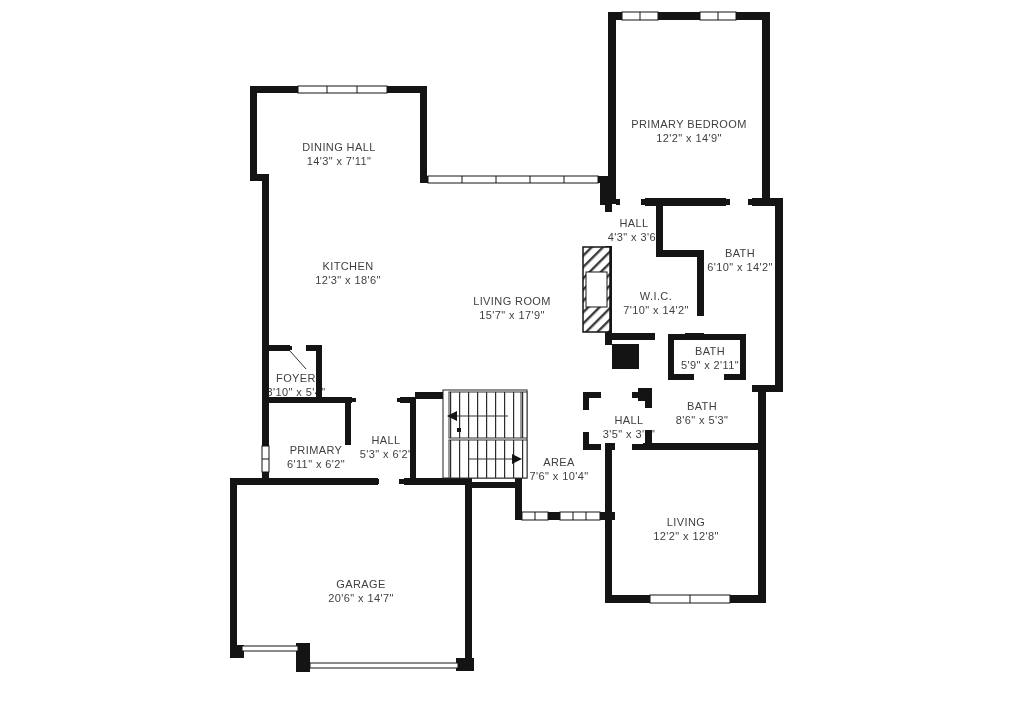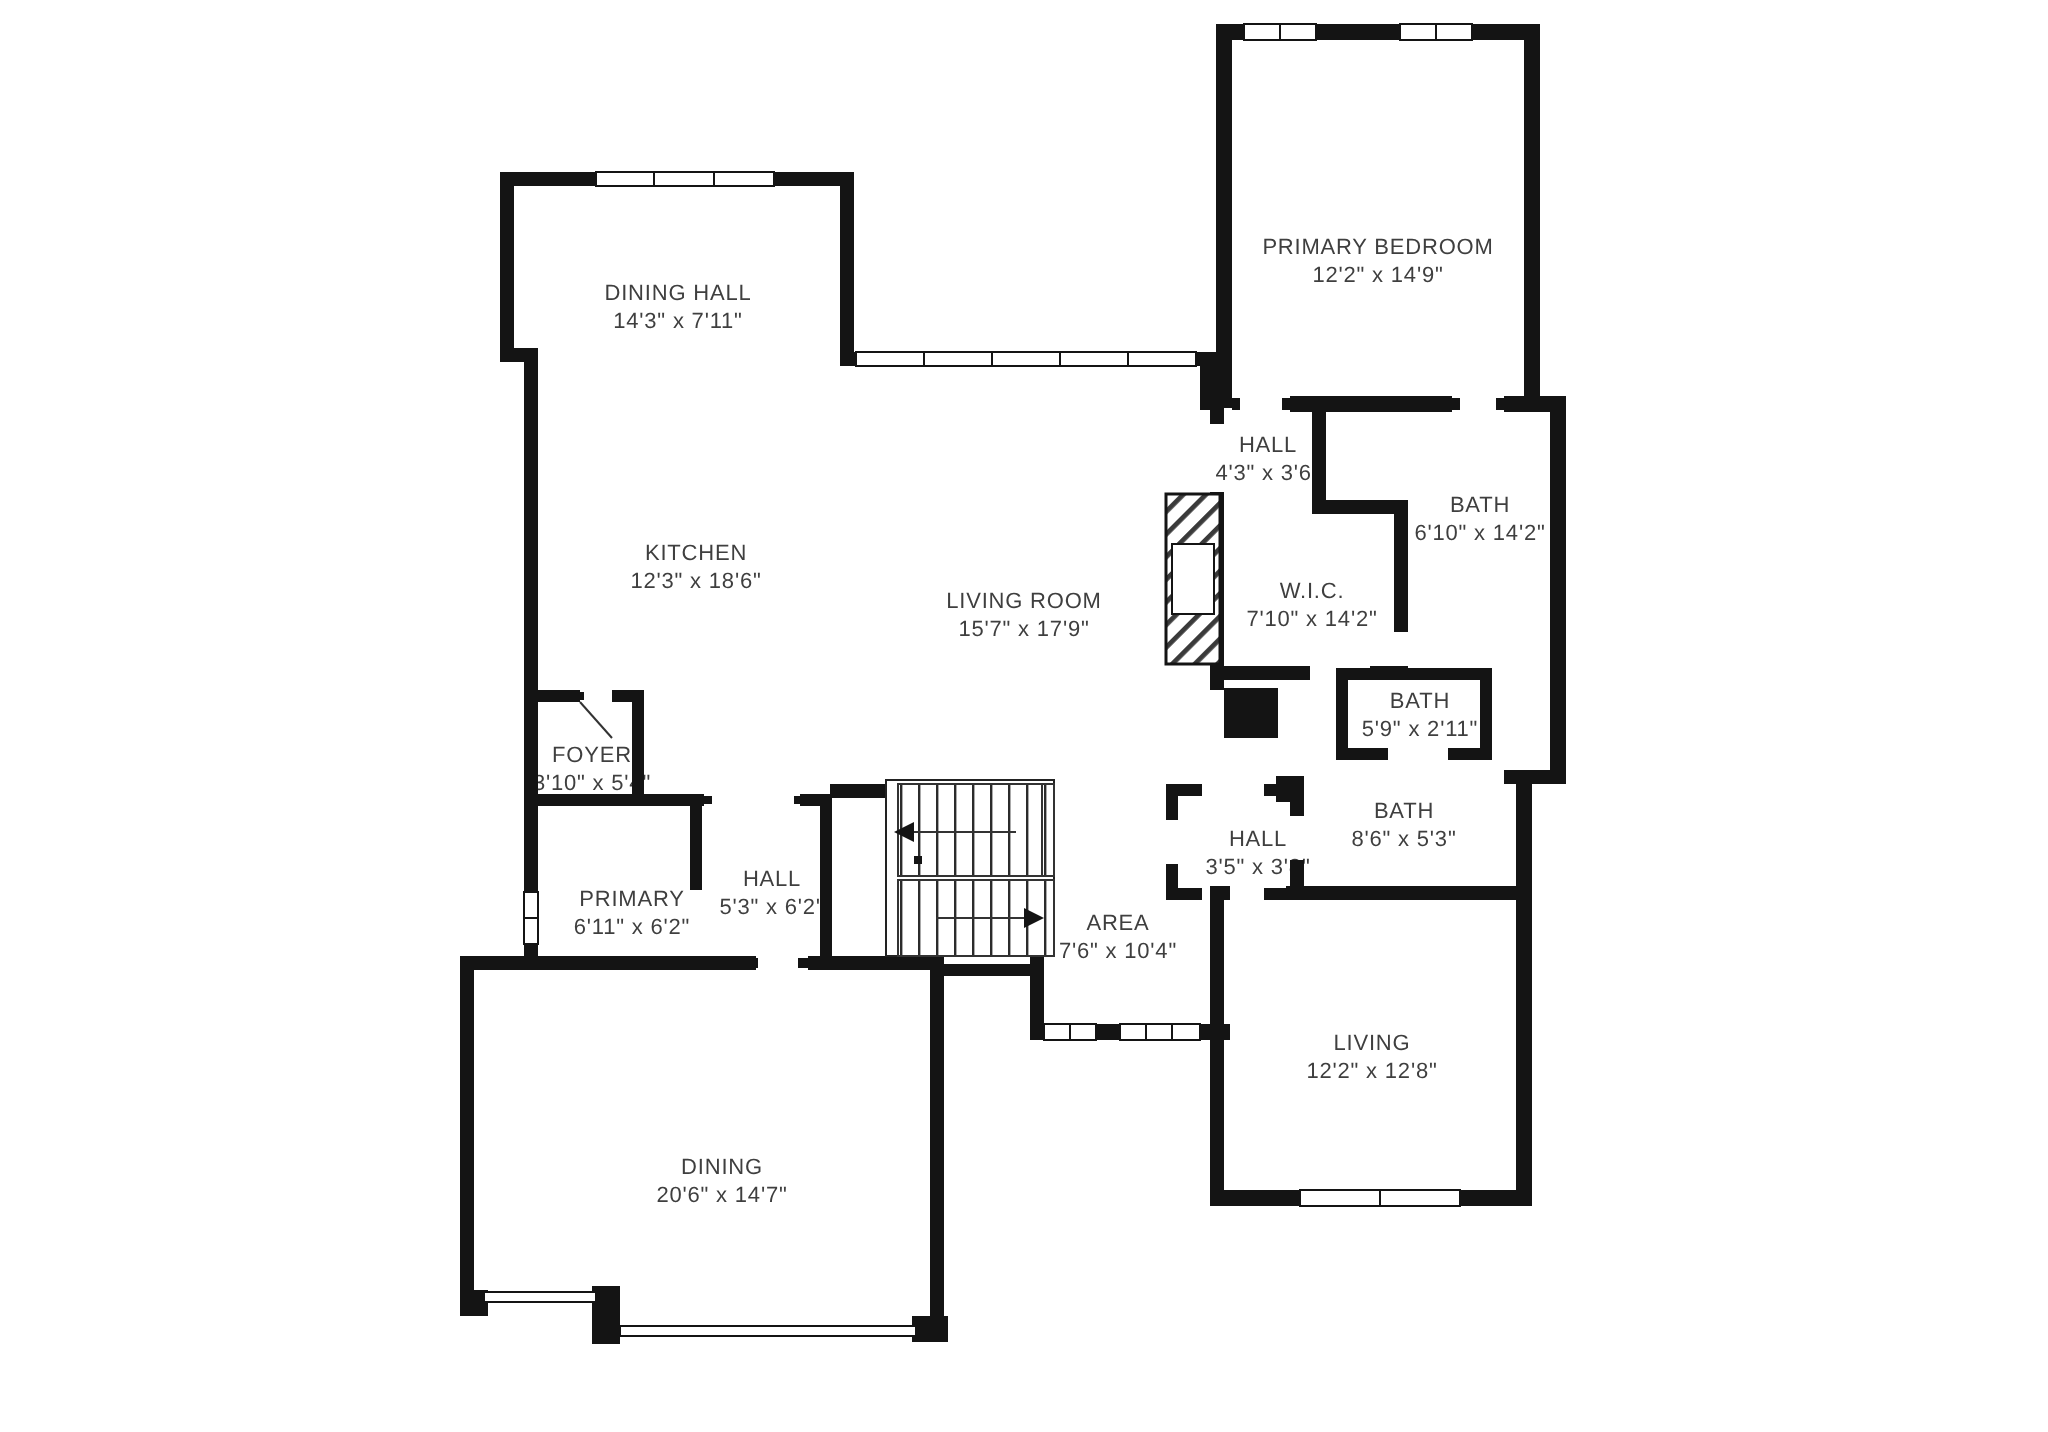--- a/index.html
+++ b/index.html
@@ -23,21 +23,21 @@
 </head>
 <body>
 
 <div id="plan">
 
   <div class="labels">
     <div class="room" style="left:339px;top:140px">
       <div class="rname">DINING HALL</div>
       <div class="rdims">14'3" x 7'11"</div>
     </div>
-    <div class="room" style="left:348px;top:270px">
+    <div class="room" style="left:348px;top:259px">
       <div class="rname">KITCHEN</div>
       <div class="rdims">12'3" x 18'6"</div>
     </div>
     <div class="room" style="left:512px;top:294px">
       <div class="rname">LIVING ROOM</div>
       <div class="rdims">15'7" x 17'9"</div>
     </div>
     <div class="room" style="left:689px;top:117px">
       <div class="rname">PRIMARY BEDROOM</div>
       <div class="rdims">12'2" x 14'9"</div>
@@ -80,21 +80,21 @@
     </div>
     <div class="room" style="left:559px;top:455px">
       <div class="rname">AREA</div>
       <div class="rdims">7'6" x 10'4"</div>
     </div>
     <div class="room" style="left:686px;top:515px">
       <div class="rname">LIVING</div>
       <div class="rdims">12'2" x 12'8"</div>
     </div>
     <div class="room" style="left:361px;top:577px">
-      <div class="rname">DINING</div>
+      <div class="rname">GARAGE</div>
       <div class="rdims">20'6" x 14'7"</div>
     </div>
   </div>
 
   <svg width="1024" height="716" viewBox="0 0 1024 716">
     <defs>
       <pattern id="p-tread" width="9" height="8" patternUnits="userSpaceOnUse">
         <rect width="9" height="8" fill="#ffffff"></rect>
         <rect width="1.2" height="8" fill="#2b2b2b"></rect>
       </pattern>

